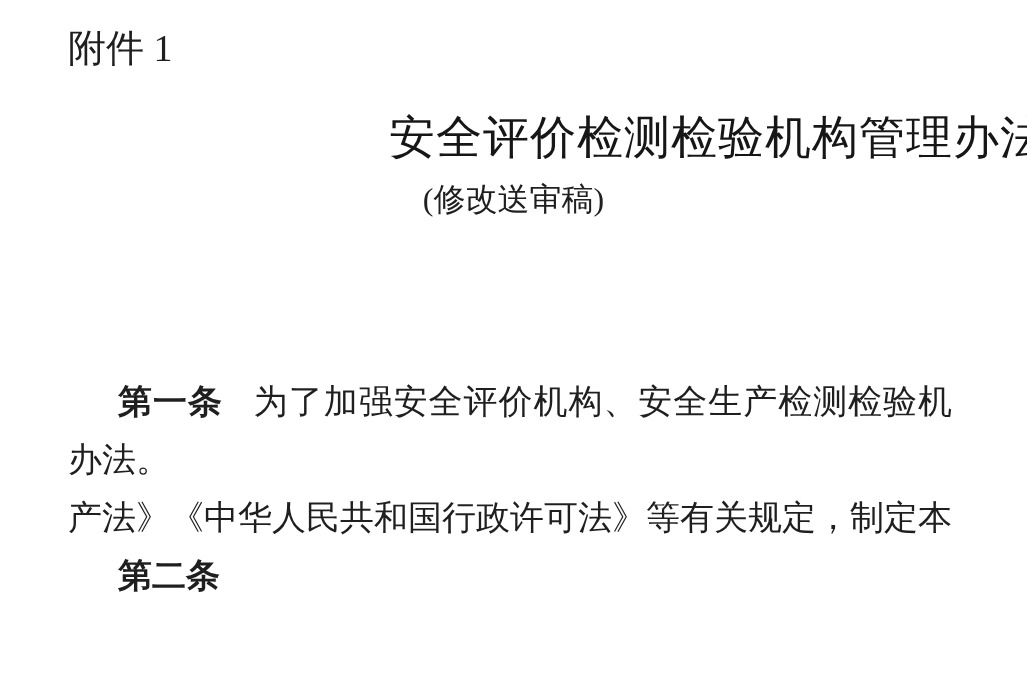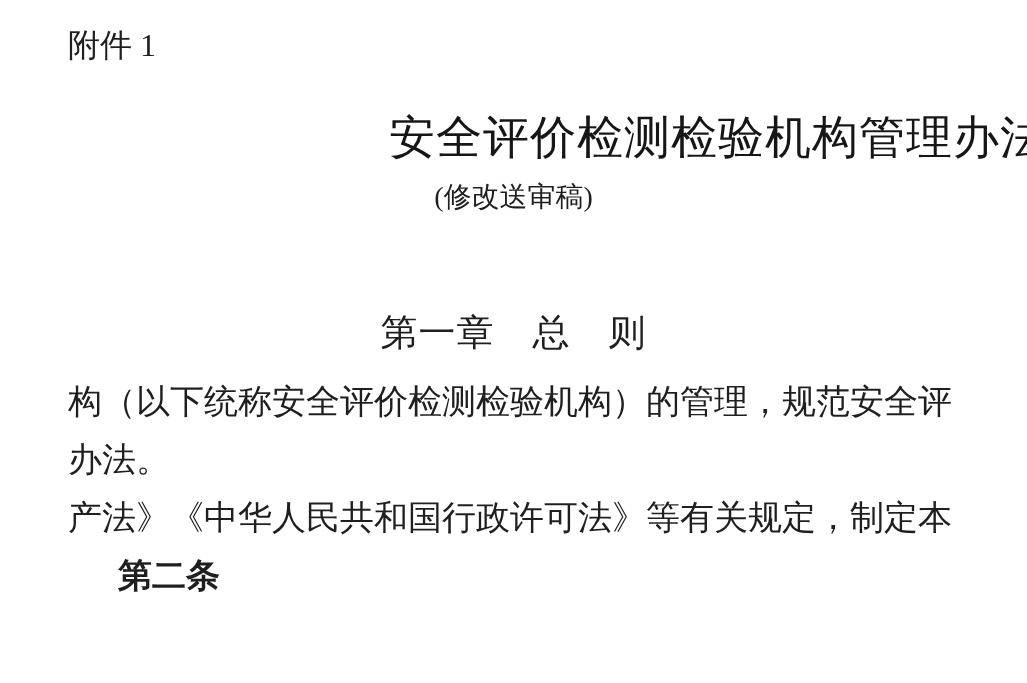--- a/index.html
+++ b/index.html
@@ -13,21 +13,21 @@
     height: 683px;
     background: #ffffff;
     overflow: hidden;
     font-family: "Liberation Serif", "DejaVu Serif", serif;
     color: #1f1f1f;
   }
   .attachment {
     position: absolute;
     left: 68px;
     top: 26px;
-    font-size: 32px;
+    font-size: 38px;
     line-height: 1.2;
     white-space: pre;
   }
   .title {
     position: absolute;
     top: 92px;
     left: 4px;
     width: 100%;
     margin: 16px;
     text-align: right;
@@ -36,21 +36,21 @@
     letter-spacing: 1px;
     line-height: 1.3;
     color: #161616;
   }
   .subtitle {
     position: absolute;
     top: 179px;
     left: 0;
     width: 100%;
     text-align: center;
-    font-size: 28px;
+    font-size: 32px;
     line-height: 1.25;
   }
   .chapter {
     position: absolute;
     top: 310px;
     left: 0;
     width: 100%;
     margin: 0;
     text-align: center;
     font-size: 37px;
@@ -96,26 +96,27 @@
 <body>
 
 <div class="page">
 
   <div class="attachment">附件 1</div>
 
   <h1 class="title">安全评价检测检验机构管理办法</h1>
 
   <div class="subtitle">(修改送审稿)</div>
 
-  <h2 class="chapter">第一章　总　则</h2>
 
   <div class="body-text">
 
+    <div class="bline first">
+      <span class="artnum">第一条</span><span class="artgap"></span><span>为了加强安全评价机构、安全生产检测检验机</span>
+    </div>
 
-    <div class="bline">构（以下统称安全评价检测检验机构）的管理，规范安全评</div>
 
 
     <div class="bline short">办法。</div>
 
     <div class="bline">产法》《中华人民共和国行政许可法》等有关规定，制定本</div>
 
     <div class="bline partial">
       <span class="artnum">第二条</span>
     </div>
 

